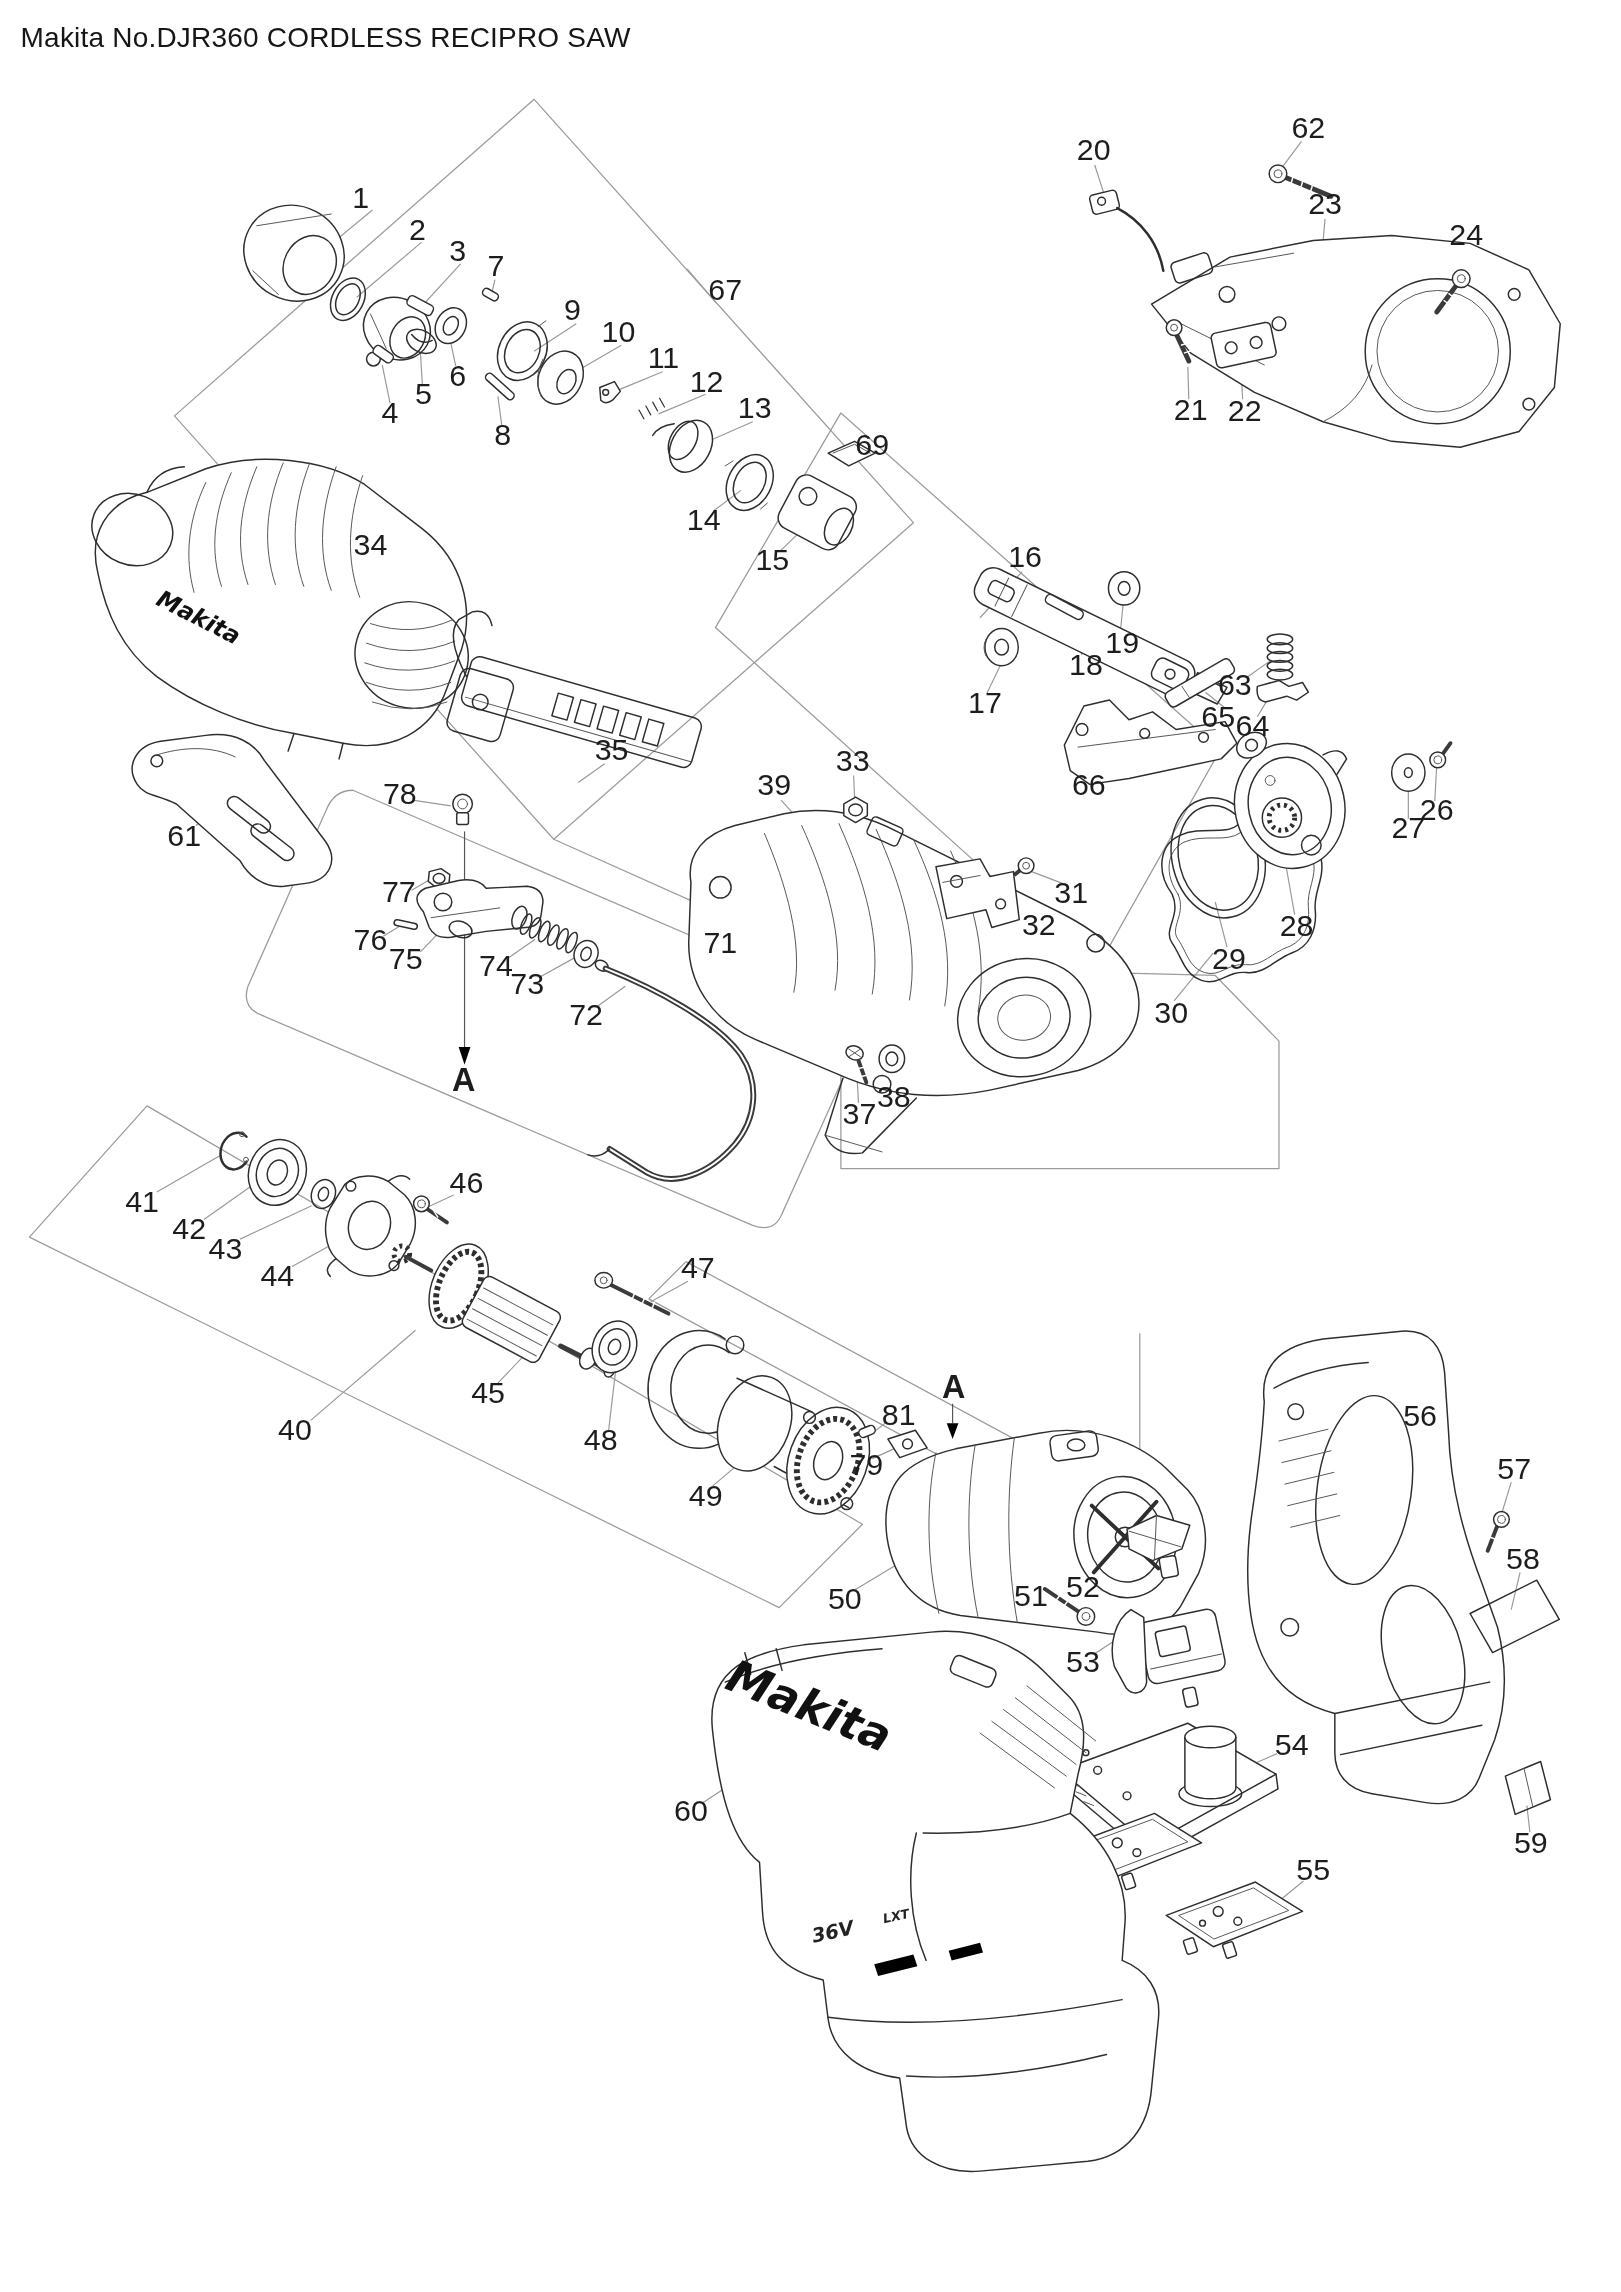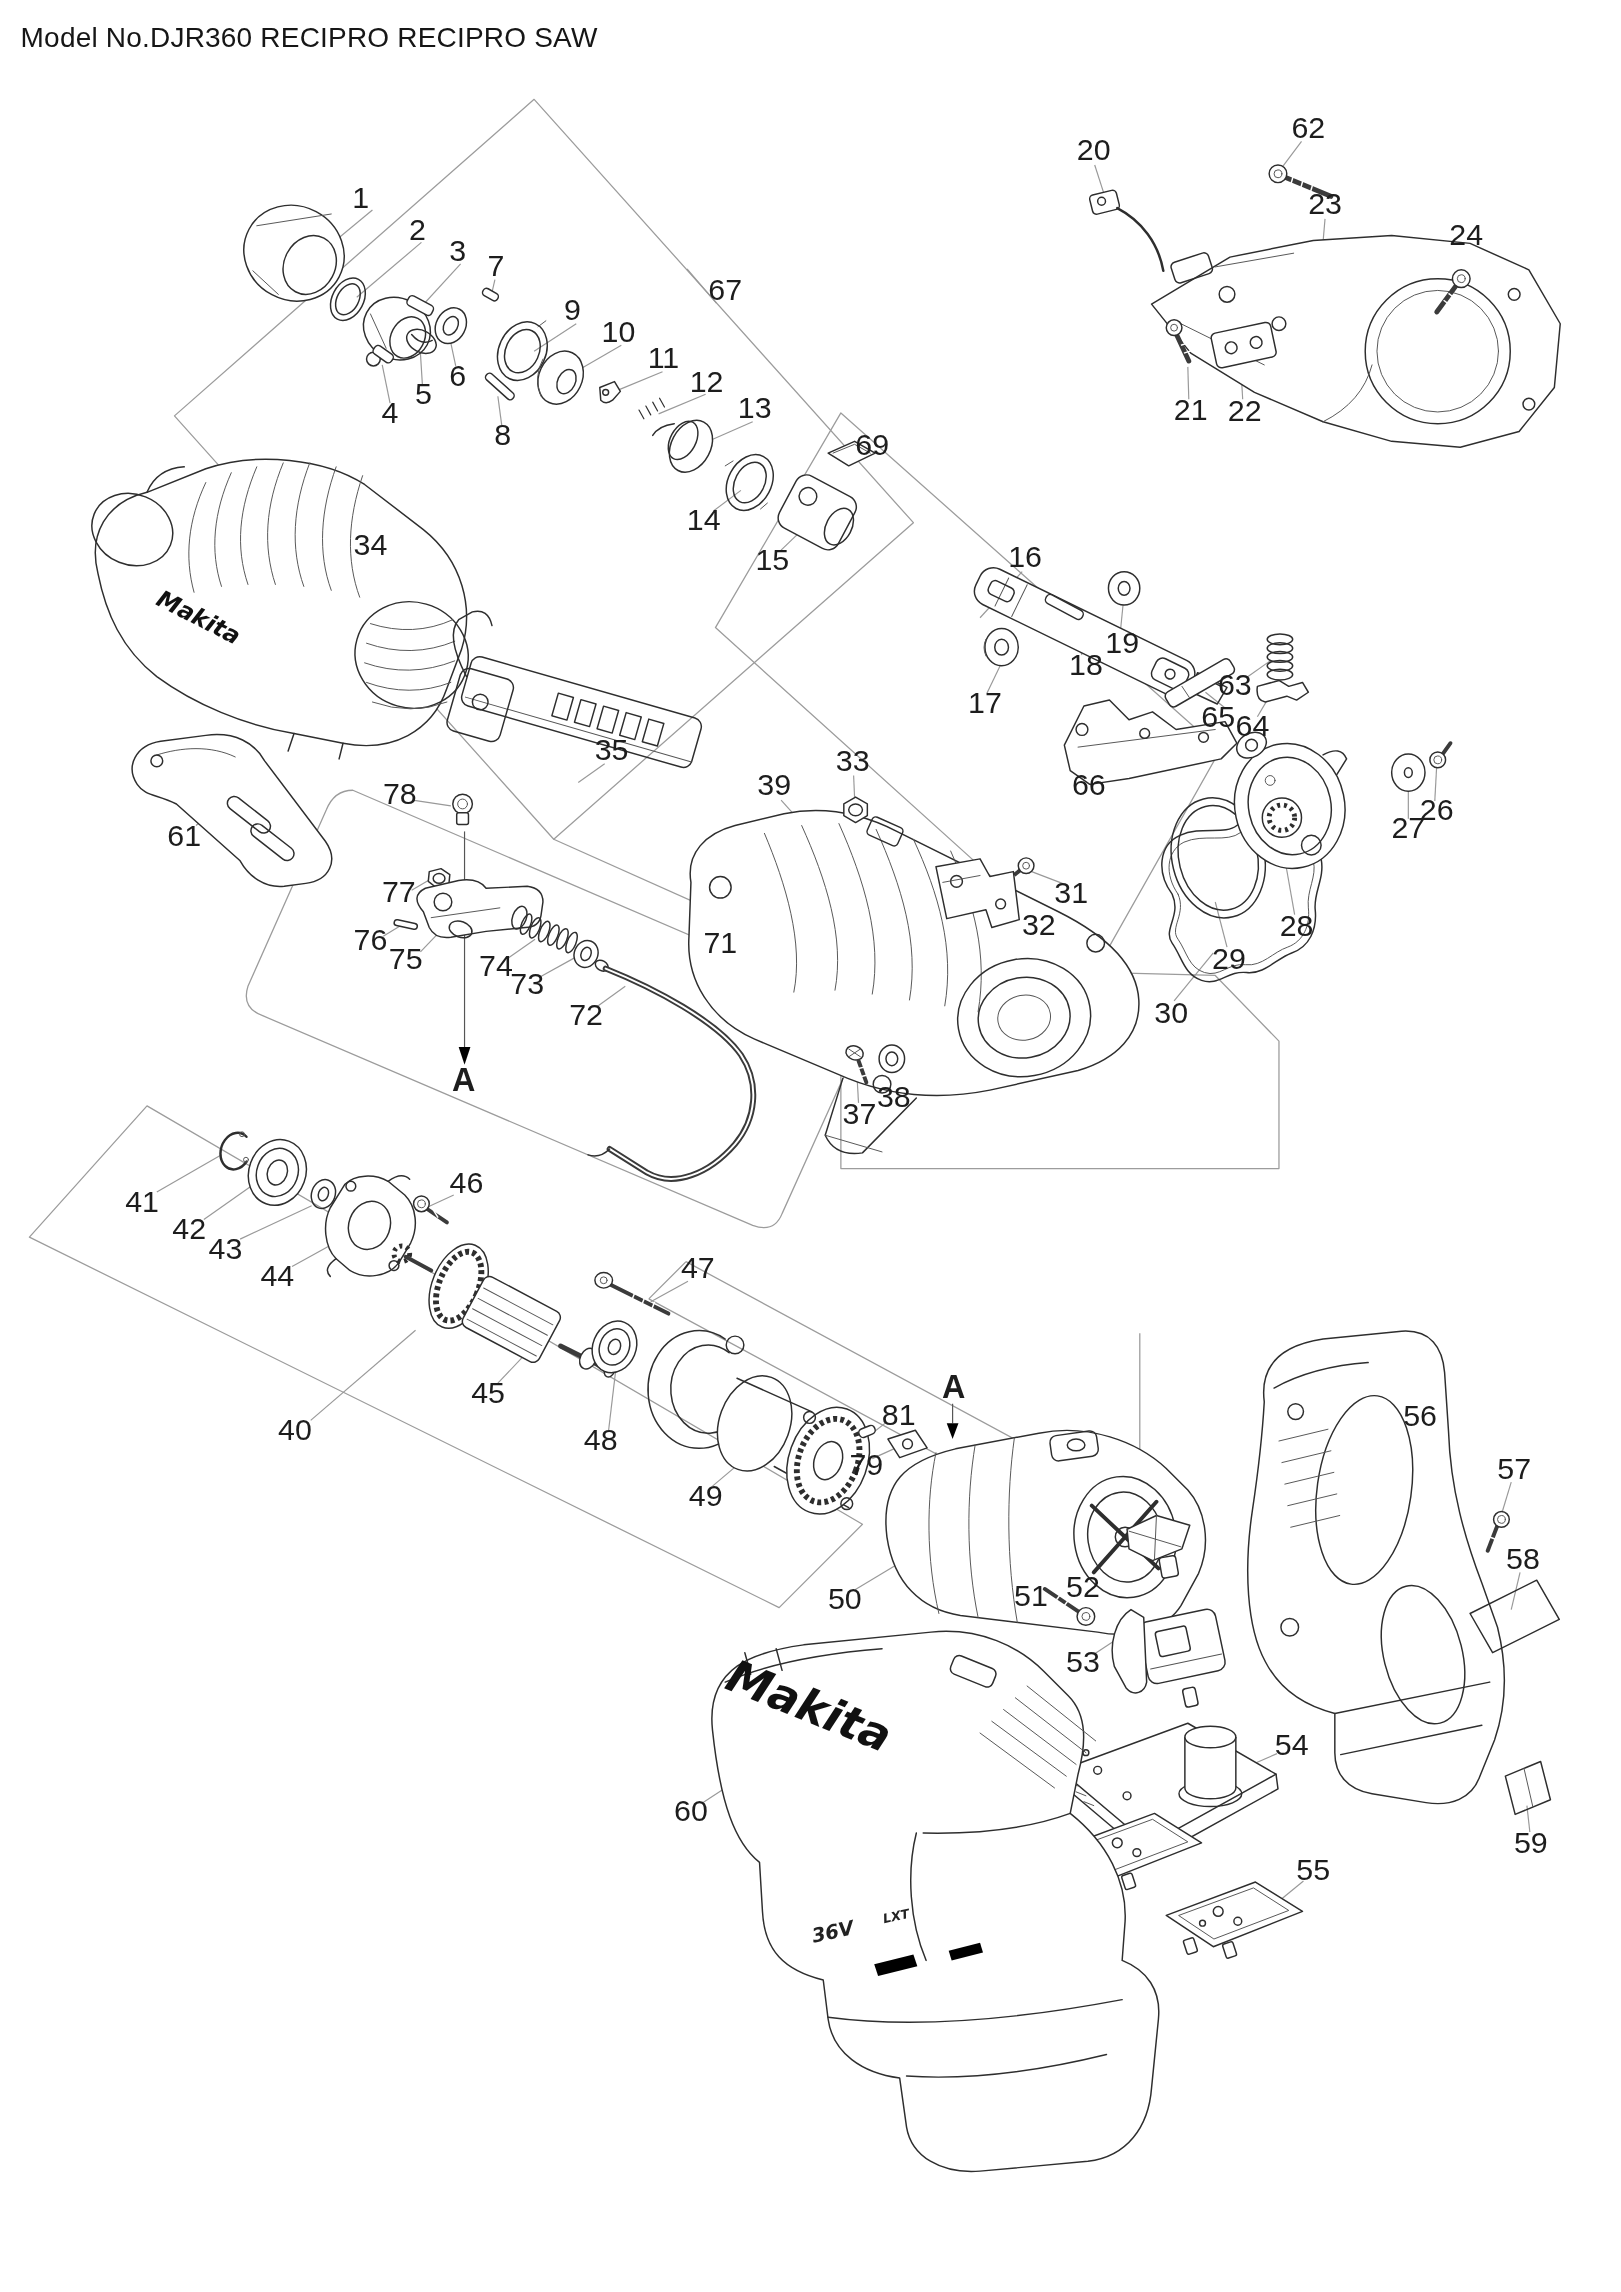--- a/index.html
+++ b/index.html
@@ -22,21 +22,21 @@
   text.vm  { font:bold 33px "Liberation Sans", sans-serif; fill:#1d1d1d; text-anchor:middle; dominant-baseline:middle; }
   text.logo { font:bold italic 24px "DejaVu Sans", sans-serif; fill:#111; }
   text.logo2 { font:bold italic 46px "DejaVu Sans", sans-serif; fill:#111; }
   text.mark { font:bold italic 20px "DejaVu Sans", sans-serif; fill:#222; }
   text.mark2 { font:bold italic 13px "DejaVu Sans", sans-serif; fill:#222; }
 </style>
 </head>
 <body>
 
 <div id="page">
-  <div id="title">Model No.DJR360 RECIPRO RECIPRO SAW</div>
+  <div id="title">Makita No.DJR360 CORDLESS RECIPRO SAW</div>
 
   <svg width="1621" height="2293" viewBox="0 0 1654 2339">
 
     <g>
       <polygon class="bd" points="178,424 545,101 932,533 565,856"></polygon>
       <polygon class="bd" points="730,640 858,421 1245,765 1118,990"></polygon>
       <path class="bd" d="M360,806 L862,1022 Q886,1032 880,1056 L798,1238 Q790,1258 768,1250 L268,1036 Q246,1028 253,1006 L333,826 Q341,806 360,806 Z"></path>
       <path class="bd" d="M858,985 L858,1192 L1305,1192 L1305,1062 L1240,995 Z"></path>
       <polygon class="bd" points="150,1128 880,1555 795,1640 30,1262"></polygon>
       <path class="bd" d="M700,1287 L1163,1537 M1163,1360 L1163,1537 M700,1287 L662,1325 M662,1325 L1120,1572"></path>

